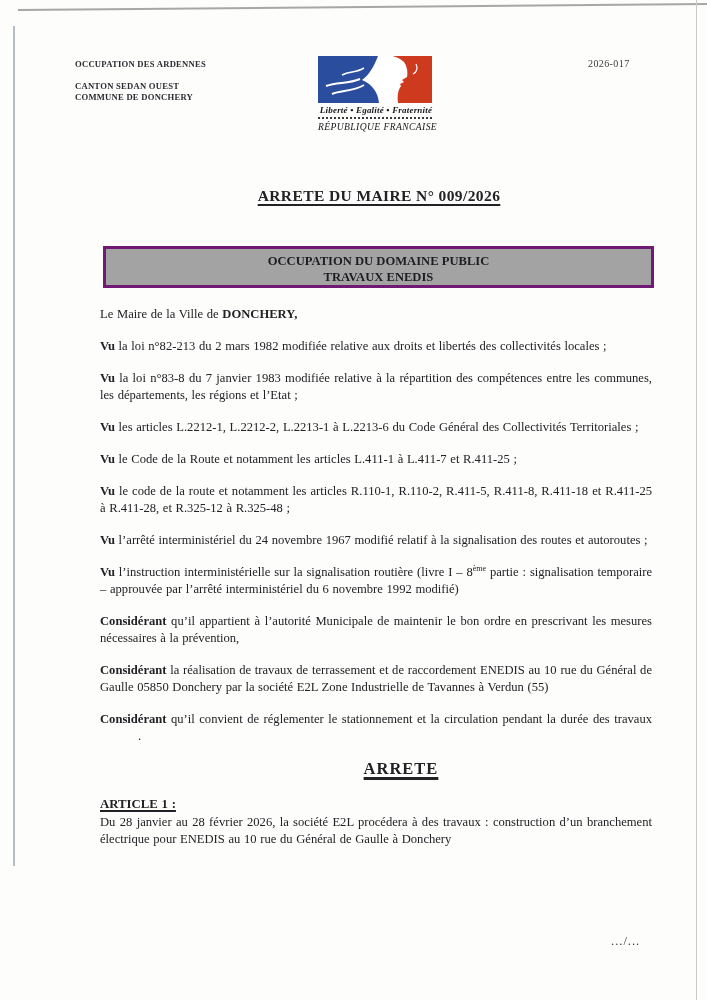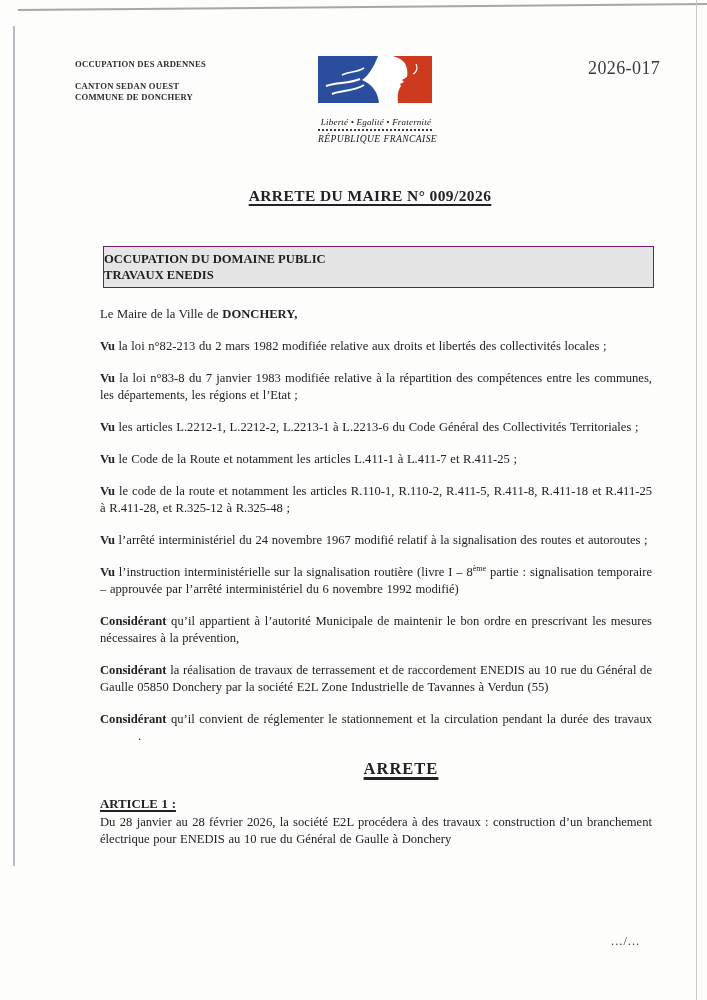--- a/index.html
+++ b/index.html
@@ -10,37 +10,37 @@
     color:#222226;
   }
   
   .scan-top{position:absolute;top:9px;left:18px;width:700px;height:2px;background:#8a8a8a;transform:rotate(-0.5deg);transform-origin:left center;opacity:.75;}
   .scan-left{position:absolute;top:26px;left:13px;width:2px;height:840px;background:#b6bdc4;}
   .scan-right{position:absolute;top:0;left:696px;width:1px;height:1000px;background:#c9c9c9;}
 
   
   .hdr-left{position:absolute;left:75px;top:59px;font-weight:bold;font-size:8.6px;letter-spacing:.25px;line-height:11px;color:#2a2a30;}
   .hdr-left .dept{margin-bottom:11px;}
-  .docnum{position:absolute;left:588px;top:58px;font-size:18px;color:#3a3a3e;letter-spacing:.4px;}
+  .docnum{position:absolute;left:588px;top:58px;font-size:10px;color:#3a3a3e;letter-spacing:.4px;}
 
   .logo{position:absolute;left:318px;top:56px;width:116px;text-align:center;}
   .logo svg{display:block;width:114px;height:47px;}
-  .motto{font-size:9px;font-weight:normal;font-style:italic;letter-spacing:.2px;margin-top:14px;white-space:nowrap;color:#17171c;}
+  .motto{font-size:9px;font-weight:bold;font-style:italic;letter-spacing:.2px;margin-top:2px;white-space:nowrap;color:#17171c;}
   .dashline{border-top:2px dotted #3a3a3e;margin:2px 0 2px 0;width:114px;}
   .republique{font-size:9.6px;font-weight:normal;font-style:italic;letter-spacing:.4px;white-space:nowrap;color:#17171c;}
 
   
-  .title-wrap{position:absolute;top:187px;left:7px;width:670px;text-align:center;}
+  .title-wrap{position:absolute;top:187px;left:16px;width:670px;text-align:center;}
   .title{position:relative;left:28px;font-size:15.5px;font-weight:bold;letter-spacing:.4px;
          text-decoration:underline;text-decoration-thickness:2px;text-underline-offset:3px;}
 
   
   .subject-box{position:absolute;left:103px;top:246px;width:551px;height:42px;
-    background:#e5e5e5;border:1px solid #701a75;box-sizing:border-box;
-    font-weight:bold;font-size:12.6px;line-height:16px;padding-top:4px;color:#1d1d22;}
+    background:#a3a3a3;border:3px solid #701a75;box-sizing:border-box;
+    text-align:center;font-weight:bold;font-size:12.6px;line-height:16px;padding-top:4px;color:#1d1d22;}
 
   
   .content{position:absolute;left:100px;top:306px;width:552px;font-size:12.6px;line-height:17px;text-align:justify;word-spacing:.5px;font-family:Liberation Serif, serif;}
   .content p{margin:0 0 15px 0;}
   .b{font-weight:bold;}
   sup{font-size:8px;line-height:0;}
   .stray{display:inline-block;margin-left:38px;}
 
   .arrete-wrap{text-align:center;margin:0 0 17px 0;}
   .arrete{position:relative;left:25px;font-size:16.5px;font-weight:bold;letter-spacing:1px;

